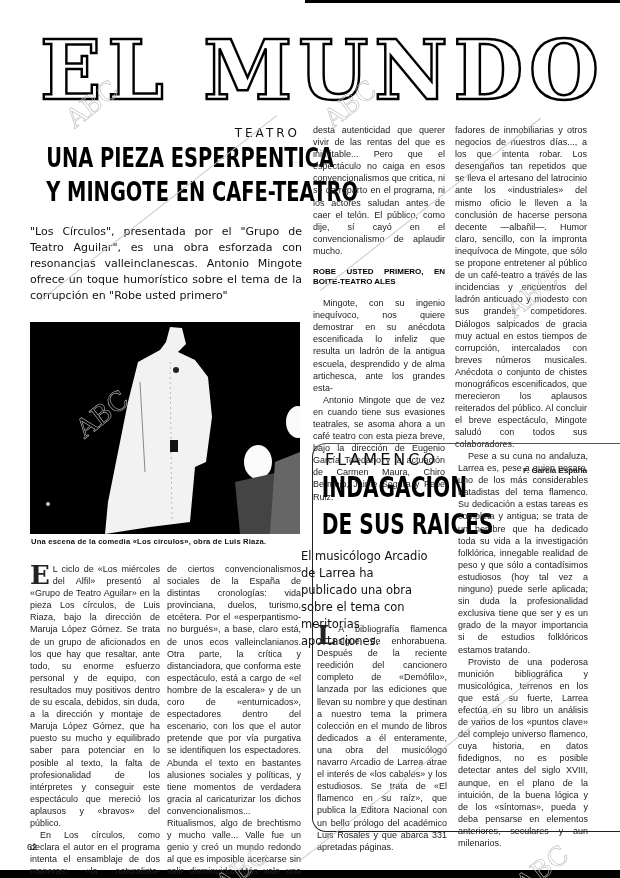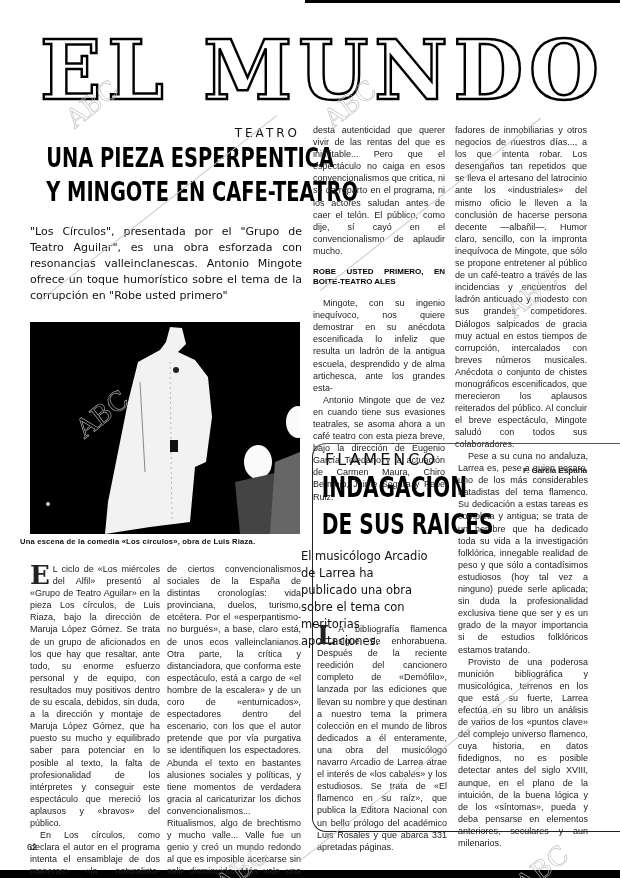--- a/index.html
+++ b/index.html
@@ -9,21 +9,21 @@
   .bottombar { left:0; top:870px; width:620px; height:8px; background:#000; }
   .masthead { left:40px; top:30px; width:580px; height:80px; font-family:"DejaVu Serif", serif; font-weight:bold; font-size:82px; letter-spacing:6px; color:#fff; -webkit-text-stroke:2.5px #000; text-shadow: 0 0 0 #000; line-height:80px; white-space:nowrap; transform:scaleX(0.98); transform-origin:left; }
   .kicker { font-family:"DejaVu Sans", sans-serif; letter-spacing:3px; font-size:12px; text-align:right; }
   .headline { font-family:"DejaVu Sans", sans-serif; font-weight:bold; text-align:center; color:#000; transform:scaleX(0.72); transform-origin:center; white-space:nowrap; }
   .deck { font-family:"DejaVu Sans", sans-serif; font-size:11px; line-height:16px; text-align:justify; color:#111; }
   .col { font-family:"Liberation Sans", sans-serif; font-size:9px; line-height:12.1px; text-align:justify; color:#222; }
   .col p { margin:0; text-indent:10px; }
   .col p.noind { text-indent:0; }
   .subhead { font-family:"Liberation Sans", sans-serif; font-weight:bold; font-size:8px; line-height:10px; text-transform:uppercase; margin:10px 0 10px 0; color:#000; }
   .photo { left:30px; top:322px; width:270px; height:212px; background:#000; overflow:hidden; }
-  .caption { left:20px; top:537px; width:270px; font-size:7.6px; font-weight:bold; letter-spacing:0.2px; white-space:nowrap; }
+  .caption { left:31px; top:537px; width:270px; font-size:7.6px; font-weight:bold; letter-spacing:0.2px; white-space:nowrap; }
   .dropcap { float:left; font-family:"DejaVu Serif", serif; font-size:26px; line-height:22px; margin:1px 3px 0 0; font-weight:bold; }
   .flamenco-box { left:312px; top:443px; width:308px; height:387px; border-top:1.5px solid #555; border-left:1.5px solid #222; border-bottom:1.5px solid #222; border-radius:14px 0 0 14px; }
   .sign { font-size:8px; font-weight:bold; text-align:right; }
   .pagenum { left:27px; top:842px; font-size:9px; font-weight:normal; }
   .watermark { font-family:"DejaVu Serif", serif; font-size:26px; color:transparent; -webkit-text-stroke:0.6px #bbb; transform:rotate(-38deg); transform-origin:left top; white-space:nowrap; pointer-events:none; }
   .wm-line { height:1px; background:#c8c8c8; transform-origin:left top; }
 </style>
 </head>
 <body>
 

